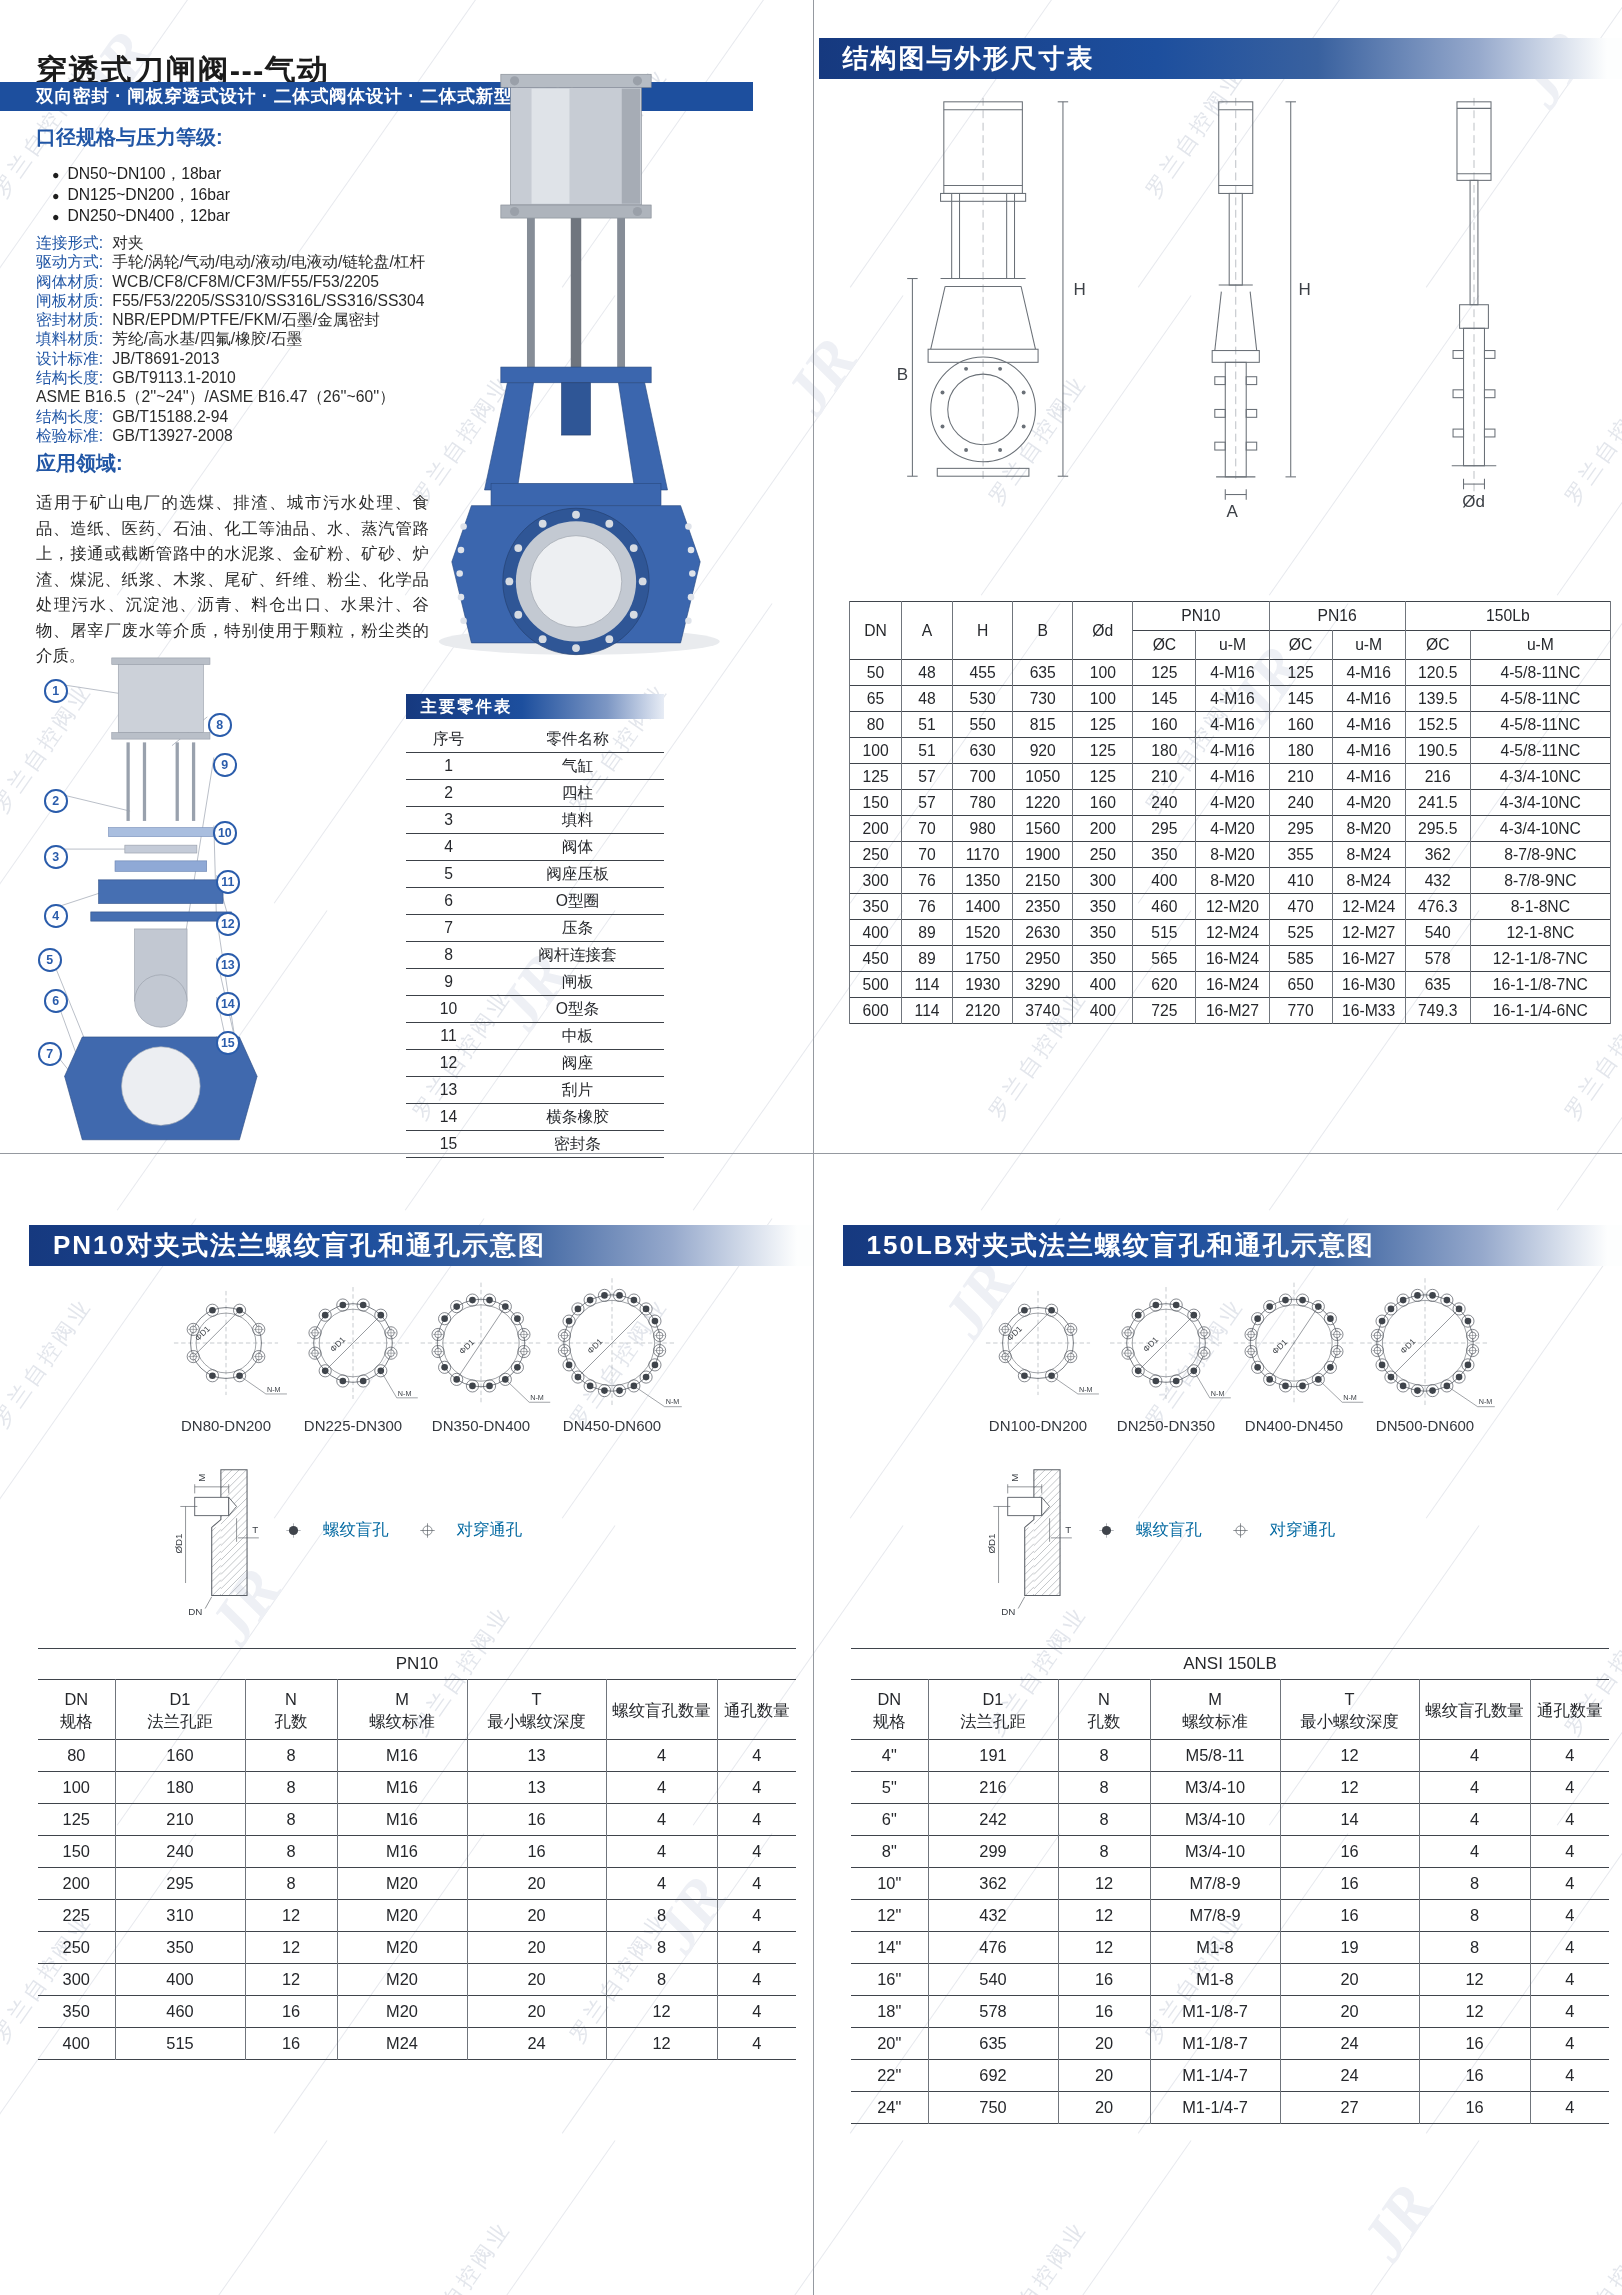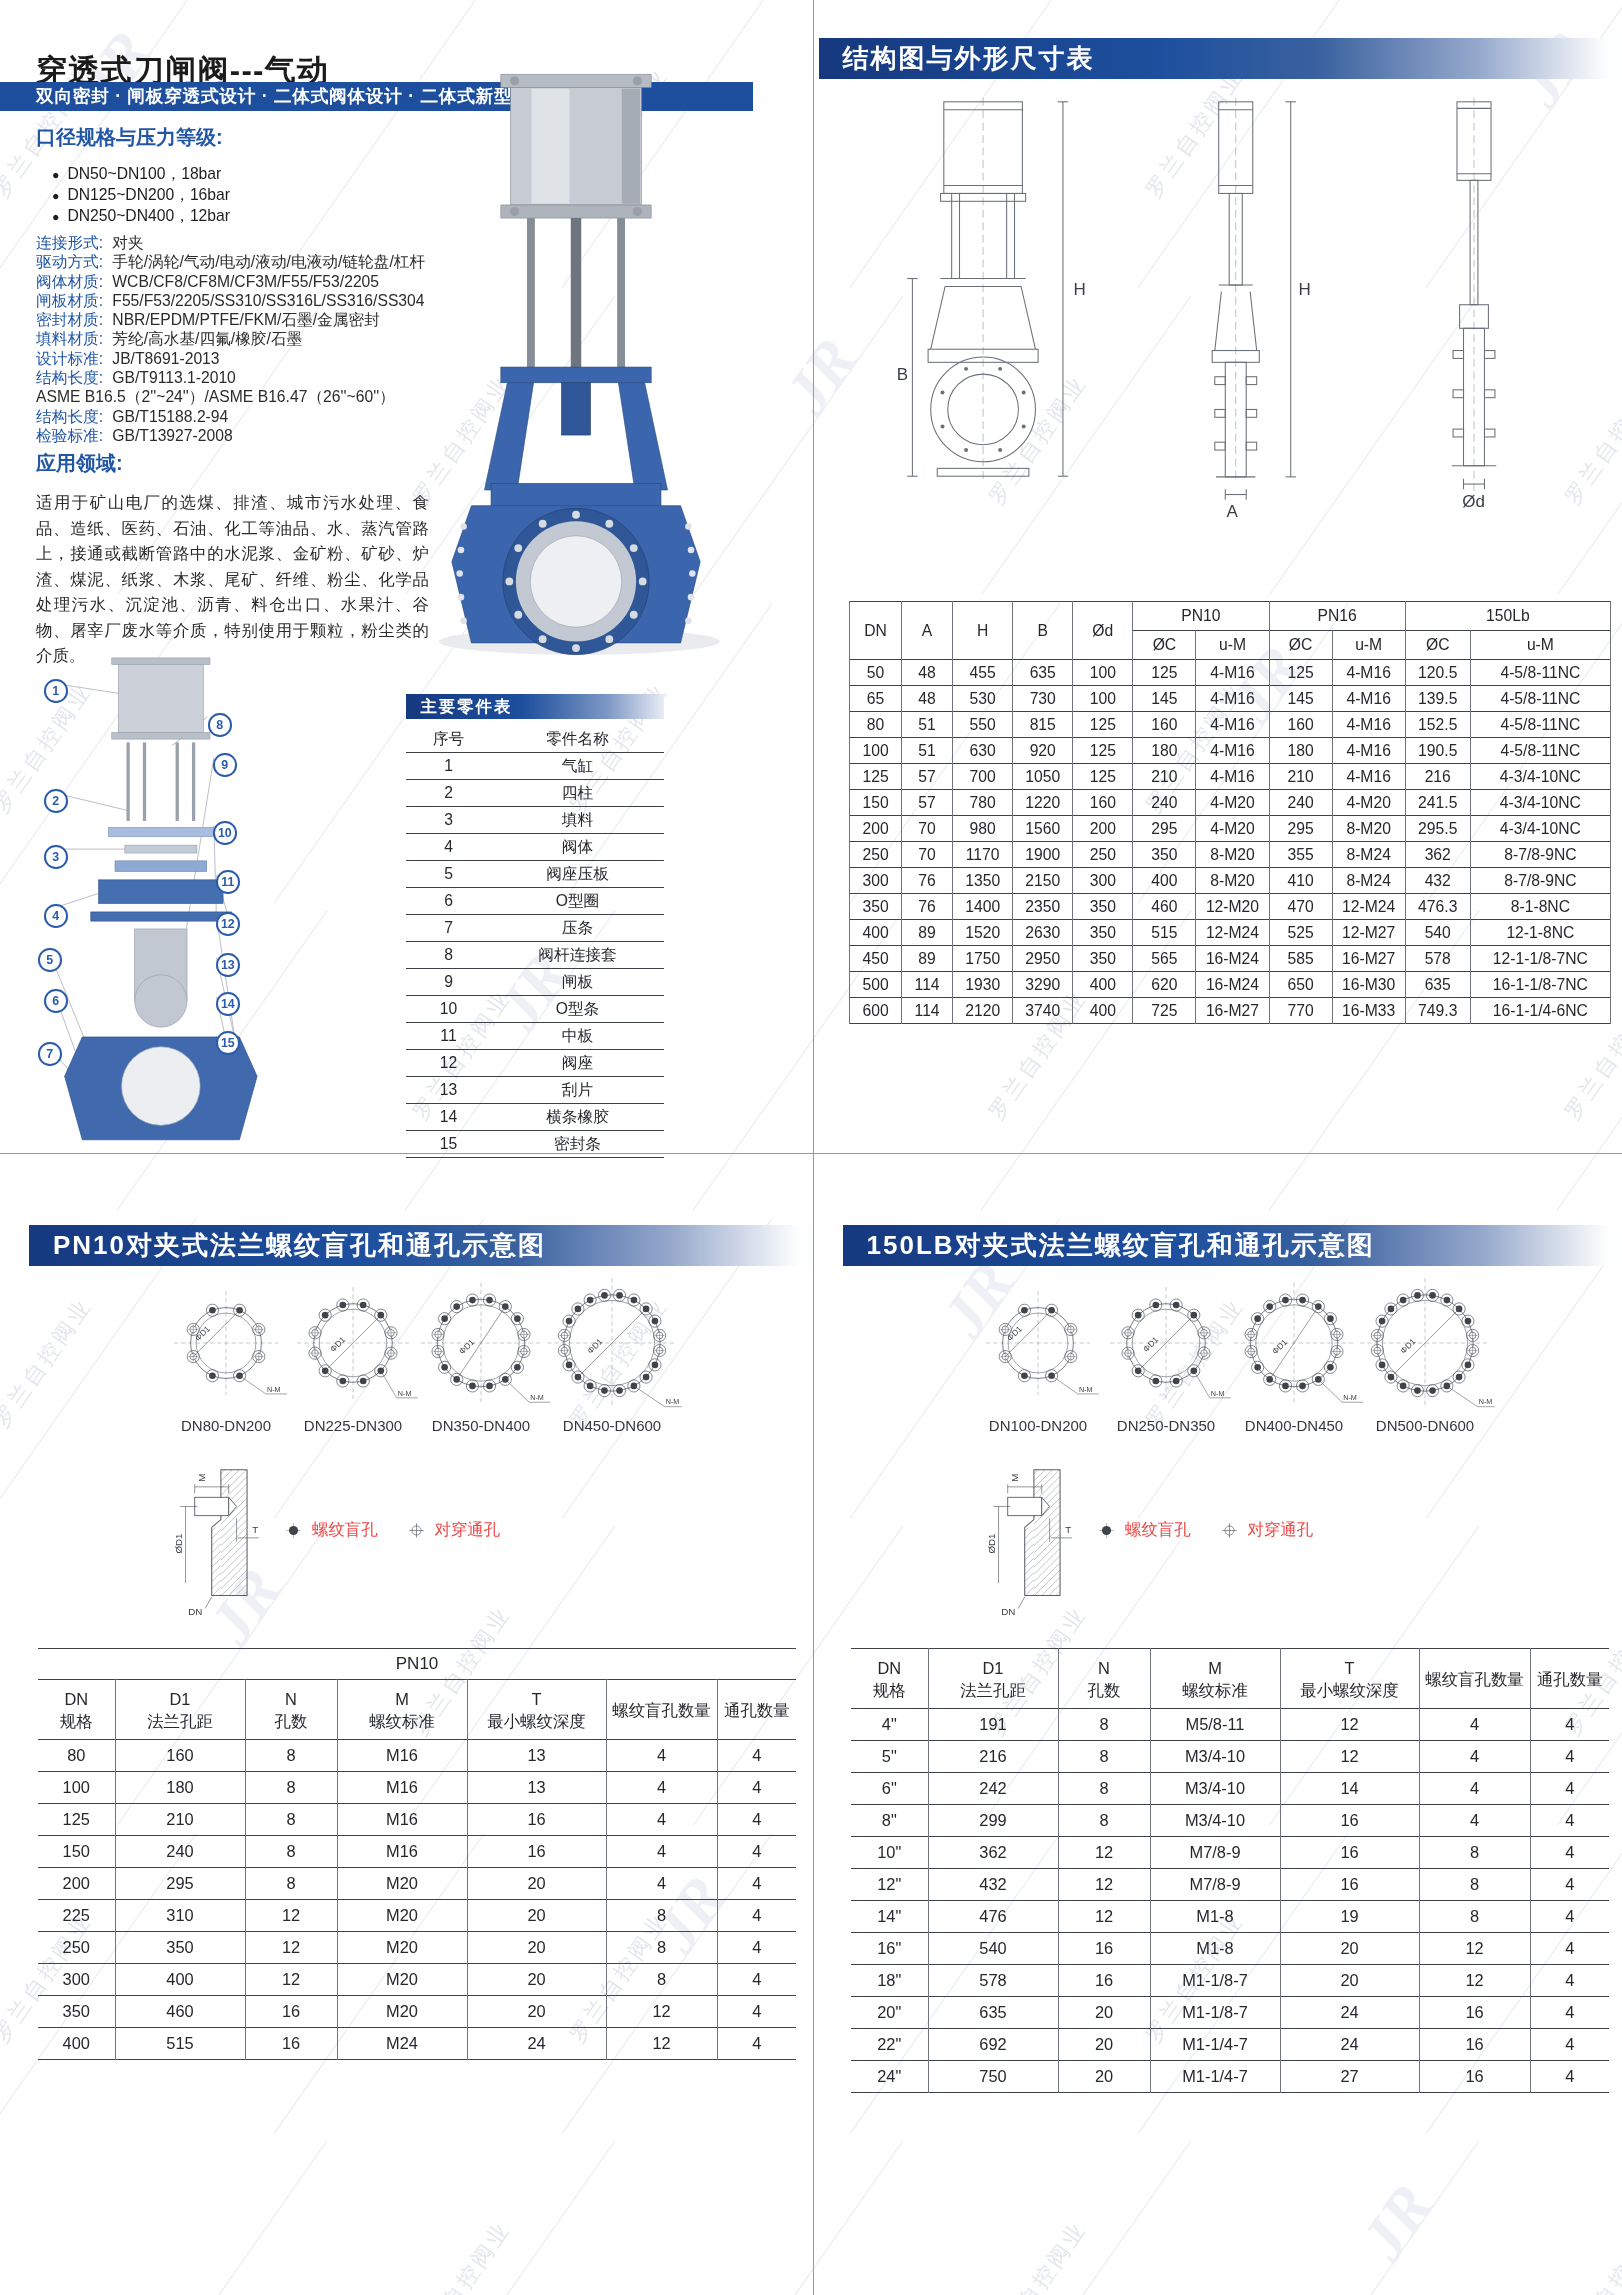--- a/index.html
+++ b/index.html
@@ -60,21 +60,21 @@
   .ftable tr>*:first-child{border-left:none;}
   .ftable tr>*:last-child{border-right:none;}
   .ftable th.ttitle{height:30px;font-size:17px;}
   .ftable tr.hrow th{height:59px;white-space:pre-line;line-height:22px;}
 
   .flange{position:absolute;width:144px;z-index:2;}
   .fcap{text-align:center;font-size:15px;color:#34383e;margin-top:0px;}
   .xsec{position:absolute;z-index:2;}
   .xsec text{font-size:15px;fill:#3c4046;}
   .legend{position:absolute;display:flex;gap:30px;align-items:center;z-index:2;}
-  .li{display:flex;align-items:center;gap:10px;font-size:16.4px;color:#ef4444;}
+  .li{display:flex;align-items:center;gap:21px;font-size:16.4px;color:#0369a1;}
 
   .drw{position:absolute;left:826px;top:92px;}
   .drw text{font-size:26px;fill:#3c4046;}
   .cl{stroke:#9aa0a8;stroke-width:1;stroke-dasharray:12 7;}
   .content{position:relative;z-index:1;}
 </style>
 </head>
 <body>
 
 <div class="page">
@@ -1348,20 +1348,23 @@
       <colgroup>
           <col style="width:77px">
           <col style="width:130px">
           <col style="width:92px">
           <col style="width:130px">
           <col style="width:139px">
           <col style="width:111px">
           <col style="width:79px">
         </colgroup>
       <thead>
+        <tr>
+            <th class="ttitle" colspan="7">ANSI 150LB</th>
+          </tr>
         <tr class="hrow" id="headBR">
             <th>DN
 规格</th>
             <th>D1
 法兰孔距</th>
             <th>N
 孔数</th>
             <th>M
 螺纹标准</th>
             <th>T

